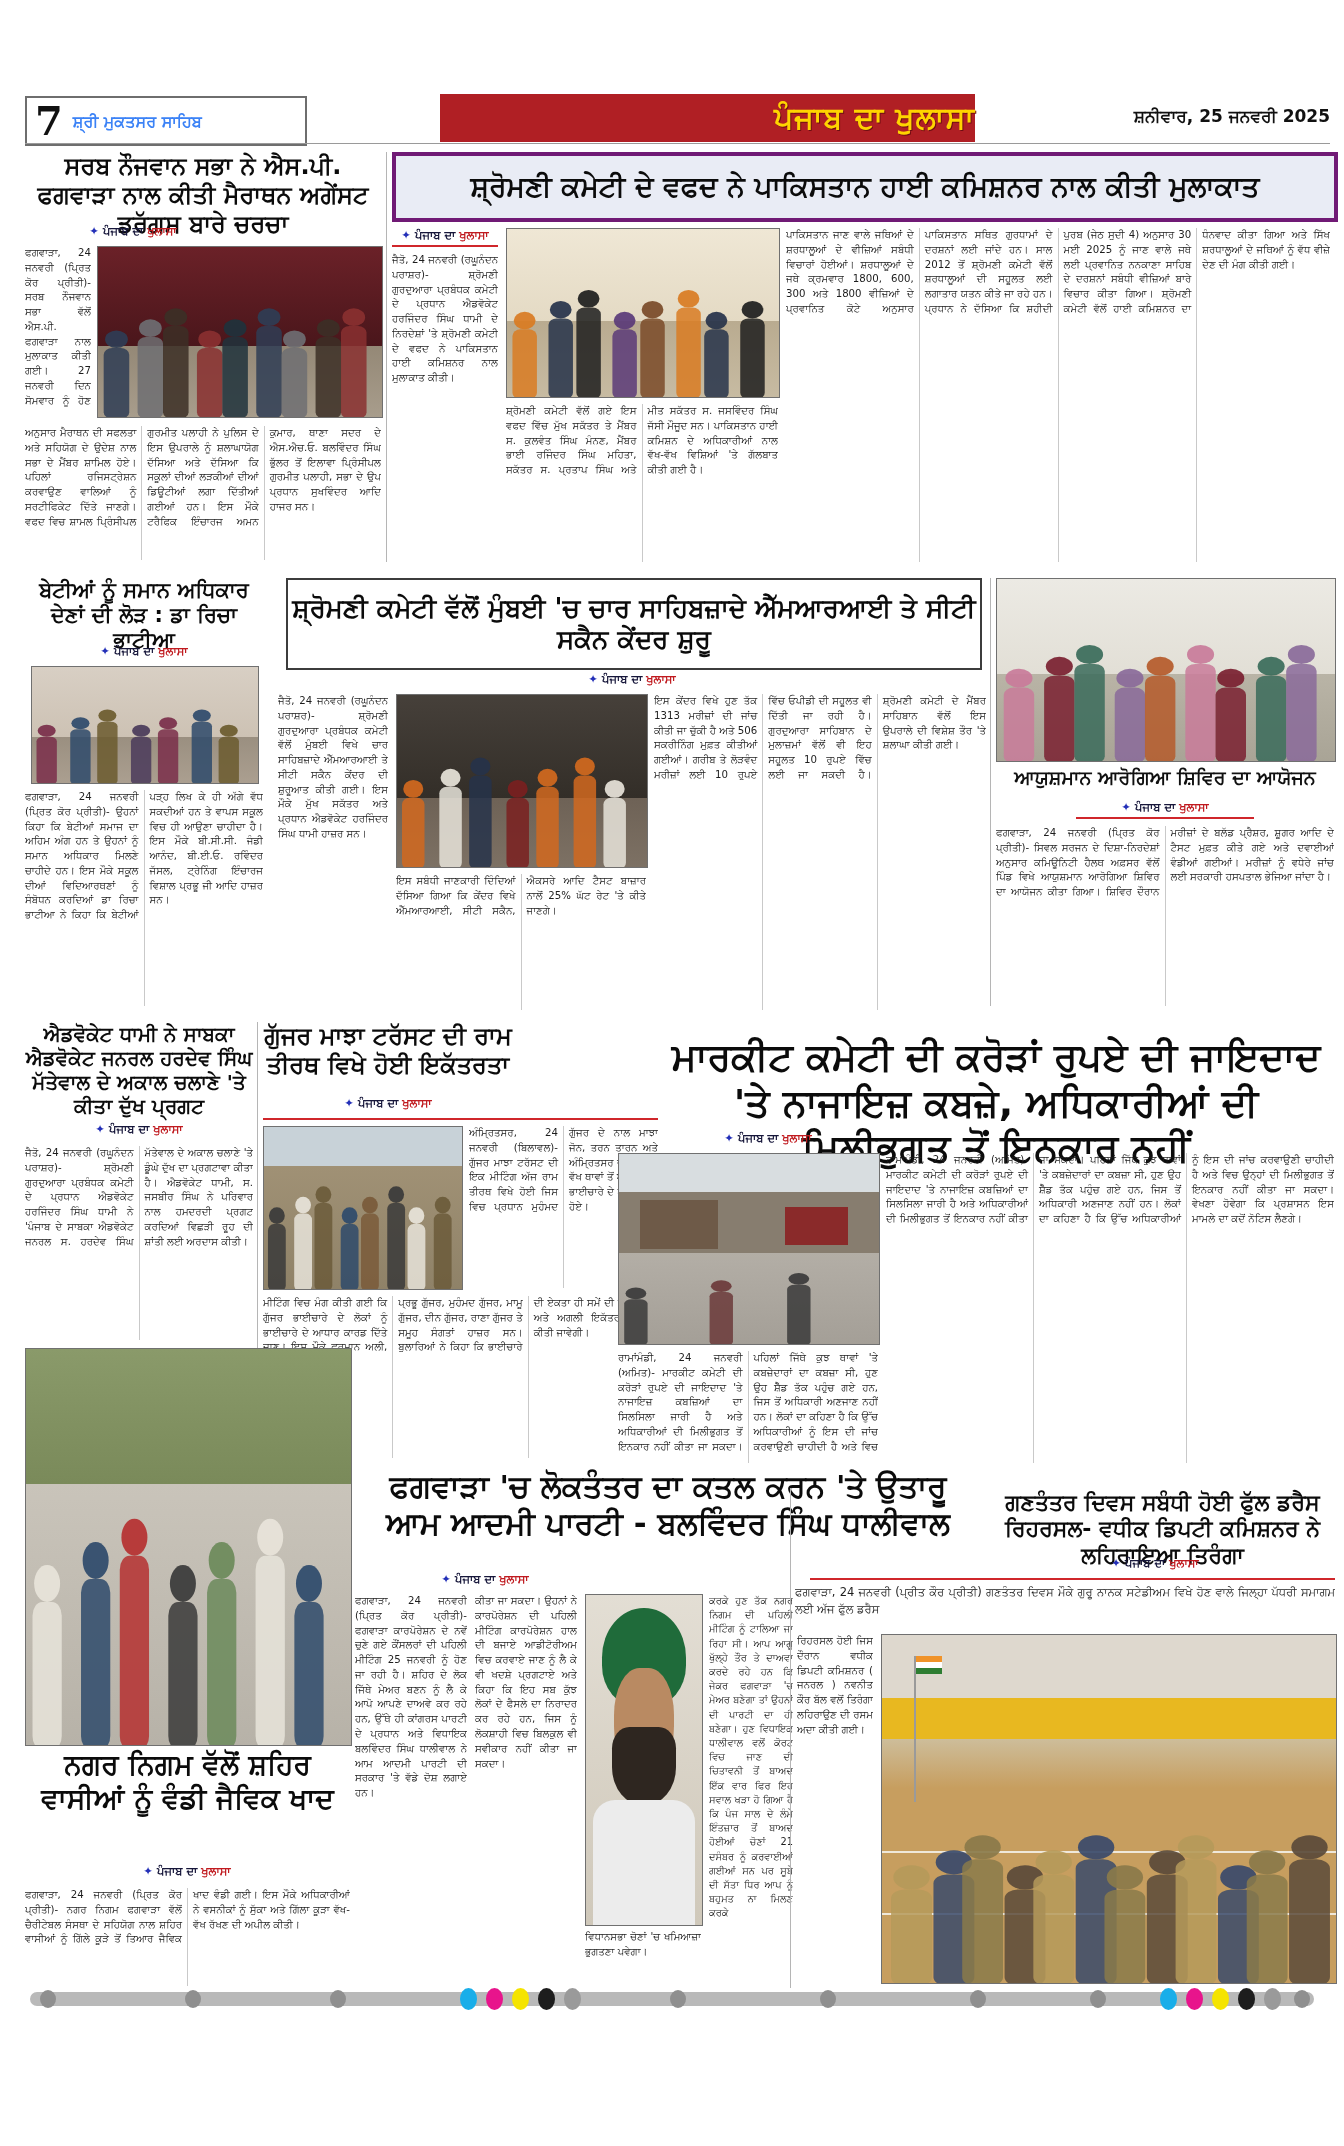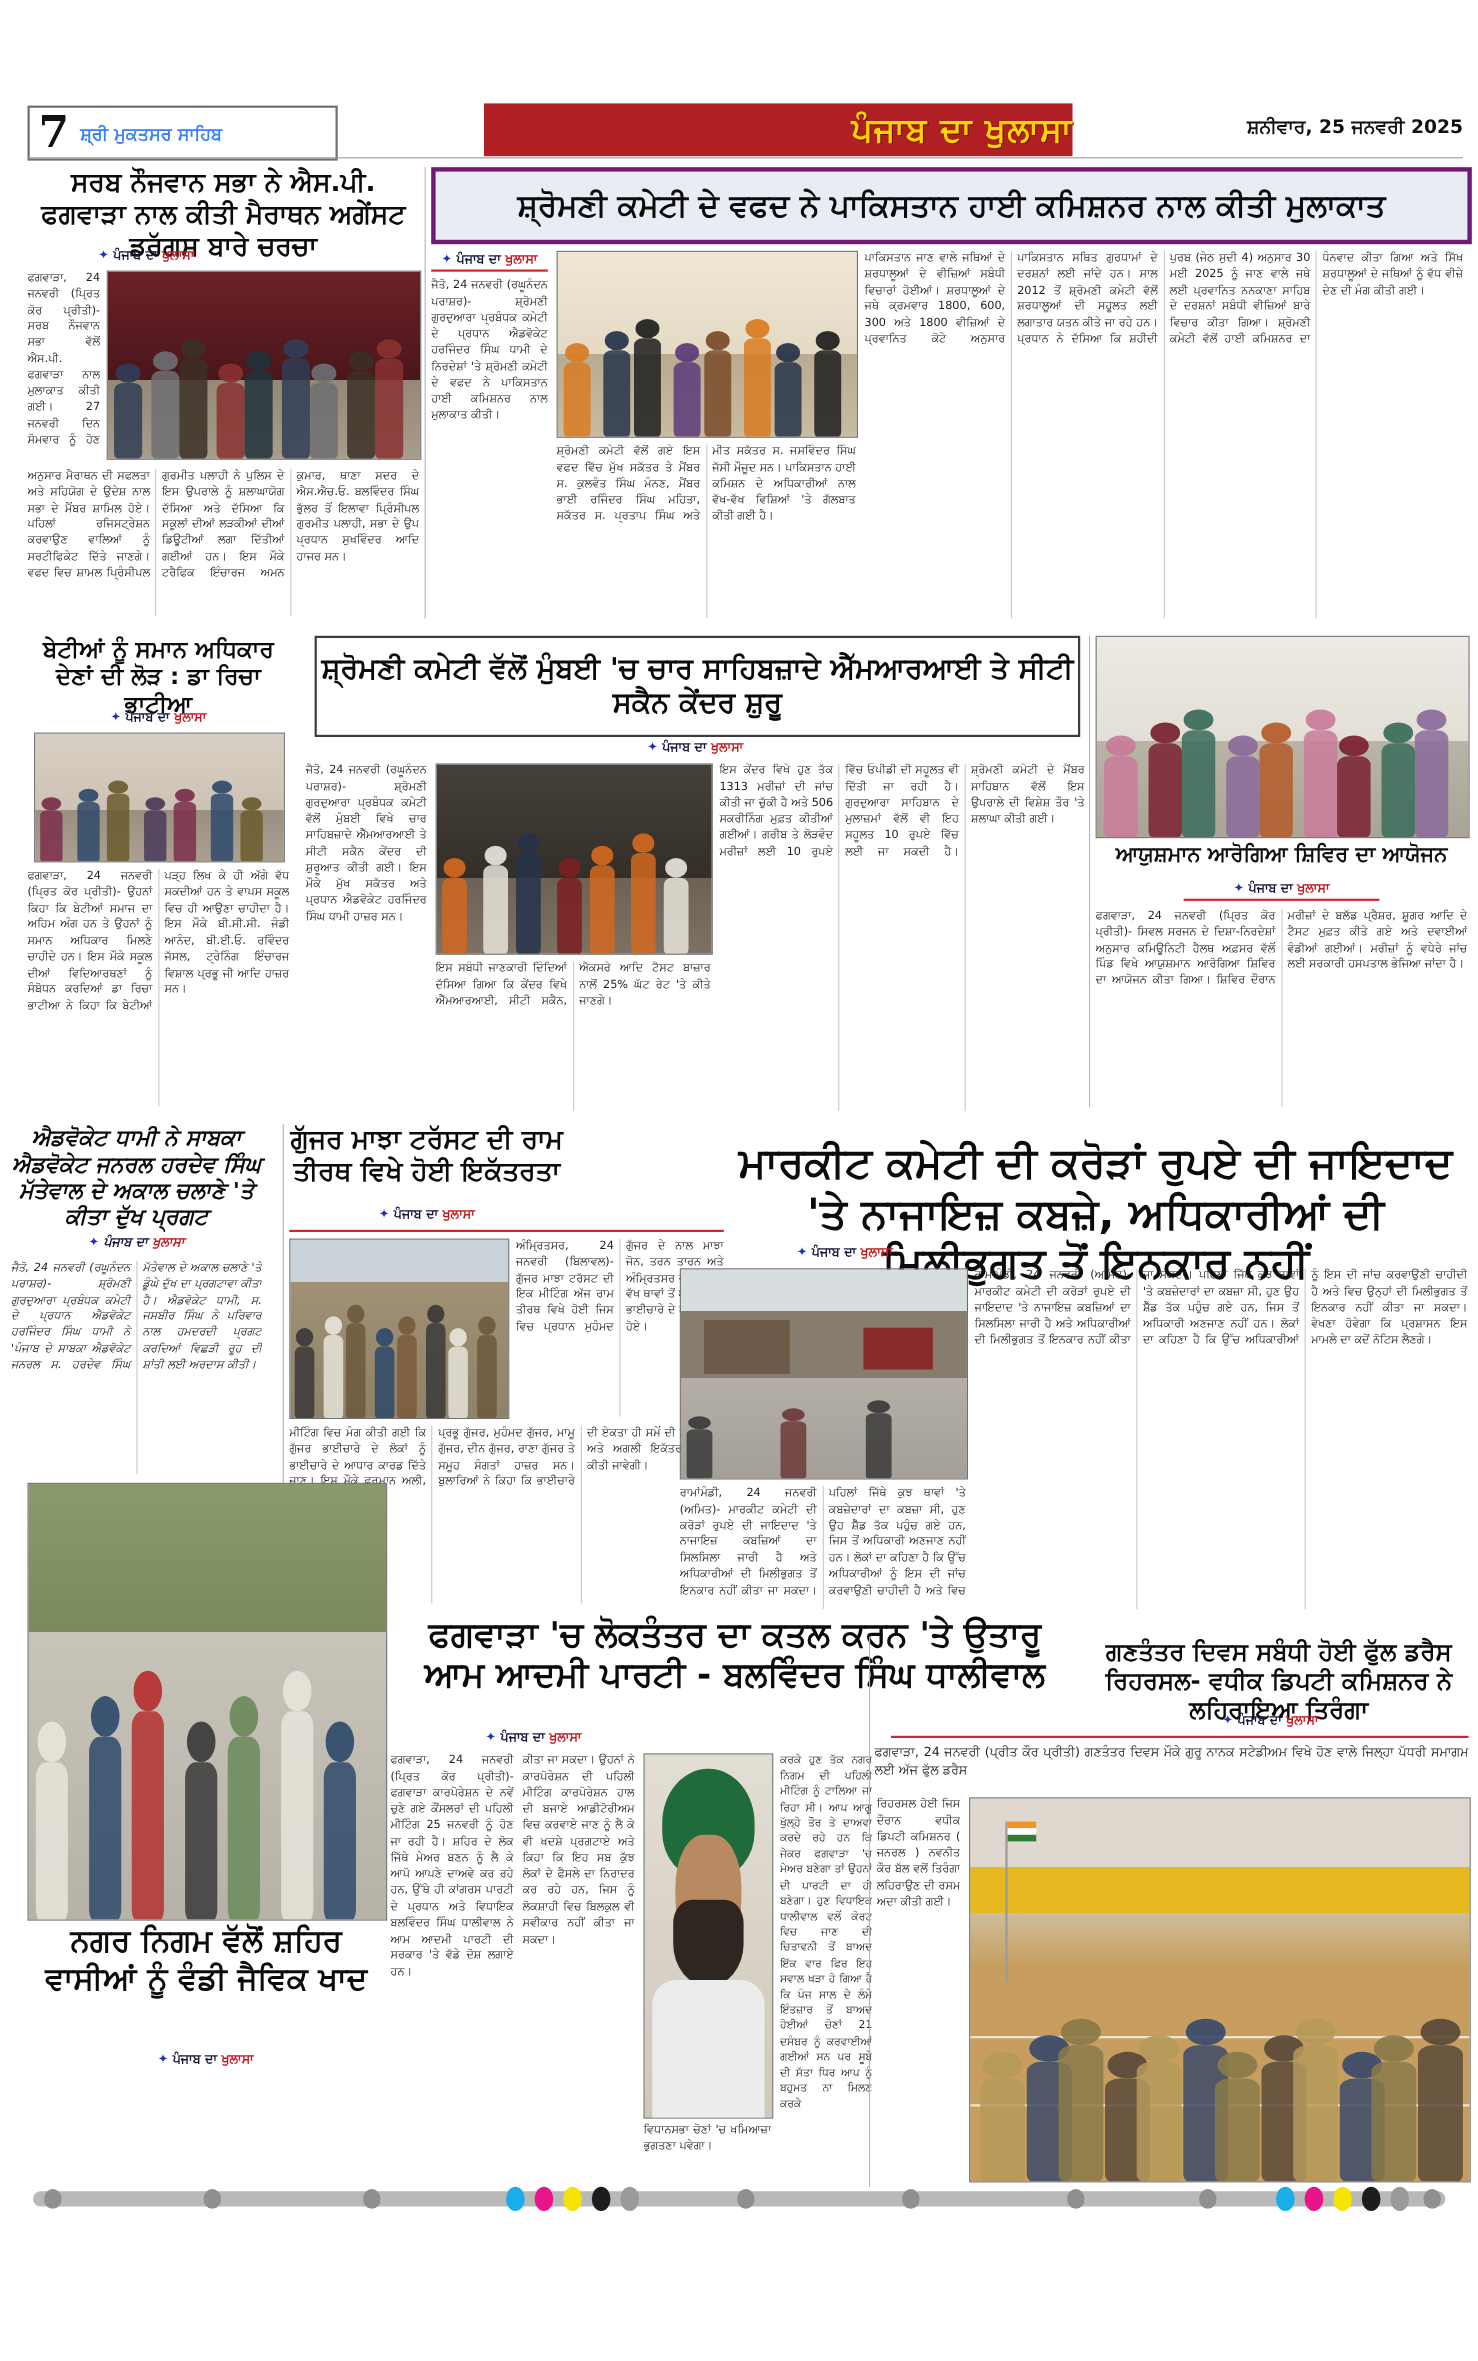--- a/index.html
+++ b/index.html
@@ -212,21 +212,21 @@
             <rect x="85.55555555555556" y="19" width="9" height="42" rx="3" fill="#8a6a9a" opacity="0.85"></rect>
           </svg></div>
     </div>
     <div class="cap abs" style="left:0;top:188px;width:338px;font-size:19px;">ਆਯੁਸ਼ਮਾਨ ਆਰੋਗਿਆ ਸ਼ਿਵਿਰ ਦਾ ਆਯੋਜਨ</div>
     <div class="tg ul abs" style="left:80px;top:222px;width:178px;">
       <span class="tgs">✦</span><span class="tg1">ਪੰਜਾਬ ਦਾ</span>&nbsp;<span class="tg2">ਖੁਲਾਸਾ</span>
     </div>
     <div class="bd bd2 sm abs" style="left:0;top:248px;width:338px;height:180px;">ਫਗਵਾੜਾ, 24 ਜਨਵਰੀ (ਪ੍ਰਿਤ ਕੋਰ ਪ੍ਰੀਤੀ)- ਸਿਵਲ ਸਰਜਨ ਦੇ ਦਿਸ਼ਾ-ਨਿਰਦੇਸ਼ਾਂ ਅਨੁਸਾਰ ਕਮਿਊਨਿਟੀ ਹੈਲਥ ਅਫ਼ਸਰ ਵੱਲੋਂ ਪਿੰਡ ਵਿਖੇ ਆਯੁਸ਼ਮਾਨ ਆਰੋਗਿਆ ਸ਼ਿਵਿਰ ਦਾ ਆਯੋਜਨ ਕੀਤਾ ਗਿਆ। ਸ਼ਿਵਿਰ ਦੌਰਾਨ ਮਰੀਜ਼ਾਂ ਦੇ ਬਲੱਡ ਪ੍ਰੈਸ਼ਰ, ਸ਼ੂਗਰ ਆਦਿ ਦੇ ਟੈਸਟ ਮੁਫ਼ਤ ਕੀਤੇ ਗਏ ਅਤੇ ਦਵਾਈਆਂ ਵੰਡੀਆਂ ਗਈਆਂ। ਮਰੀਜ਼ਾਂ ਨੂੰ ਵਧੇਰੇ ਜਾਂਚ ਲਈ ਸਰਕਾਰੀ ਹਸਪਤਾਲ ਭੇਜਿਆ ਜਾਂਦਾ ਹੈ।</div>
   </div>
 
-  <div class="abs" style="left:10px;top:1022px;width:228px;height:318px;font-style:italic;">
+  <div class="abs" style="left:25px;top:1022px;width:228px;height:318px;">
     <div class="hl" style="position:absolute;left:0;top:0;width:228px;font-size:20px;">ਐਡਵੋਕੇਟ ਧਾਮੀ ਨੇ ਸਾਬਕਾ ਐਡਵੋਕੇਟ ਜਨਰਲ ਹਰਦੇਵ ਸਿੰਘ ਮੱਤੇਵਾਲ ਦੇ ਅਕਾਲ ਚਲਾਣੇ 'ਤੇ ਕੀਤਾ ਦੁੱਖ ਪ੍ਰਗਟ</div>
     <div class="tg abs" style="left:25px;top:100px;width:178px;">
       <span class="tgs">✦</span><span class="tg1">ਪੰਜਾਬ ਦਾ</span>&nbsp;<span class="tg2">ਖੁਲਾਸਾ</span>
     </div>
     <div class="bd bd2 sm abs" style="left:0;top:124px;width:228px;height:194px;">ਜੈਤੋ, 24 ਜਨਵਰੀ (ਰਘੂਨੰਦਨ ਪਰਾਸ਼ਰ)- ਸ਼੍ਰੋਮਣੀ ਗੁਰਦੁਆਰਾ ਪ੍ਰਬੰਧਕ ਕਮੇਟੀ ਦੇ ਪ੍ਰਧਾਨ ਐਡਵੋਕੇਟ ਹਰਜਿੰਦਰ ਸਿੰਘ ਧਾਮੀ ਨੇ 'ਪੰਜਾਬ ਦੇ ਸਾਬਕਾ ਐਡਵੋਕੇਟ ਜਨਰਲ ਸ. ਹਰਦੇਵ ਸਿੰਘ ਮੱਤੇਵਾਲ ਦੇ ਅਕਾਲ ਚਲਾਣੇ 'ਤੇ ਡੂੰਘੇ ਦੁੱਖ ਦਾ ਪ੍ਰਗਟਾਵਾ ਕੀਤਾ ਹੈ। ਐਡਵੋਕੇਟ ਧਾਮੀ, ਸ. ਜਸਬੀਰ ਸਿੰਘ ਨੇ ਪਰਿਵਾਰ ਨਾਲ ਹਮਦਰਦੀ ਪ੍ਰਗਟ ਕਰਦਿਆਂ ਵਿਛੜੀ ਰੂਹ ਦੀ ਸ਼ਾਂਤੀ ਲਈ ਅਰਦਾਸ ਕੀਤੀ।</div>
   </div>
 
   <div class="vline" style="left:257px;top:1022px;height:438px;"></div>
 
   <div class="abs" style="left:263px;top:1022px;width:395px;height:438px;">
@@ -361,20 +361,21 @@
           <rect x="70.64285714285714" y="19" width="9" height="42" rx="3" fill="#e8e4da" opacity="0.85"></rect>
           <circle cx="87.07142857142857" cy="25" r="4" fill="#2e4a6b" opacity="0.92"></circle>
           <rect x="82.57142857142857" y="29" width="9" height="32" rx="3" fill="#2e4a6b" opacity="0.85"></rect>
         </svg></div>
   </div>
   <div class="abs" style="left:25px;top:1748px;width:325px;height:240px;">
     <div class="hl" style="position:absolute;left:0;top:0;width:325px;font-size:28px;">ਨਗਰ ਨਿਗਮ ਵੱਲੋਂ ਸ਼ਹਿਰ ਵਾਸੀਆਂ ਨੂੰ ਵੰਡੀ ਜੈਵਿਕ ਖਾਦ</div>
     <div class="tg abs" style="left:72px;top:116px;width:180px;">
       <span class="tgs">✦</span><span class="tg1">ਪੰਜਾਬ ਦਾ</span>&nbsp;<span class="tg2">ਖੁਲਾਸਾ</span>
     </div>
+    <div class="bd bd2 sm abs" style="left:0;top:140px;width:325px;height:98px;">ਫਗਵਾੜਾ, 24 ਜਨਵਰੀ (ਪ੍ਰਿਤ ਕੋਰ ਪ੍ਰੀਤੀ)- ਨਗਰ ਨਿਗਮ ਫਗਵਾੜਾ ਵੱਲੋਂ ਚੈਰੀਟੇਬਲ ਸੰਸਥਾ ਦੇ ਸਹਿਯੋਗ ਨਾਲ ਸ਼ਹਿਰ ਵਾਸੀਆਂ ਨੂੰ ਗਿੱਲੇ ਕੂੜੇ ਤੋਂ ਤਿਆਰ ਜੈਵਿਕ ਖਾਦ ਵੰਡੀ ਗਈ। ਇਸ ਮੌਕੇ ਅਧਿਕਾਰੀਆਂ ਨੇ ਵਸਨੀਕਾਂ ਨੂੰ ਸੁੱਕਾ ਅਤੇ ਗਿੱਲਾ ਕੂੜਾ ਵੱਖ-ਵੱਖ ਰੱਖਣ ਦੀ ਅਪੀਲ ਕੀਤੀ।</div>
   </div>
 
   <div class="abs" id="regbar">
     <div class="gd" style="left:10px;"></div>
     <div class="gd" style="left:155px;"></div>
     <div class="gd" style="left:300px;"></div>
     <div class="cd" style="left:430px;background:#19aee9;"></div>
     <div class="cd" style="left:456px;background:#e8148c;"></div>
     <div class="cd" style="left:482px;background:#f5e400;"></div>
     <div class="cd" style="left:508px;background:#1d1d1d;"></div>

